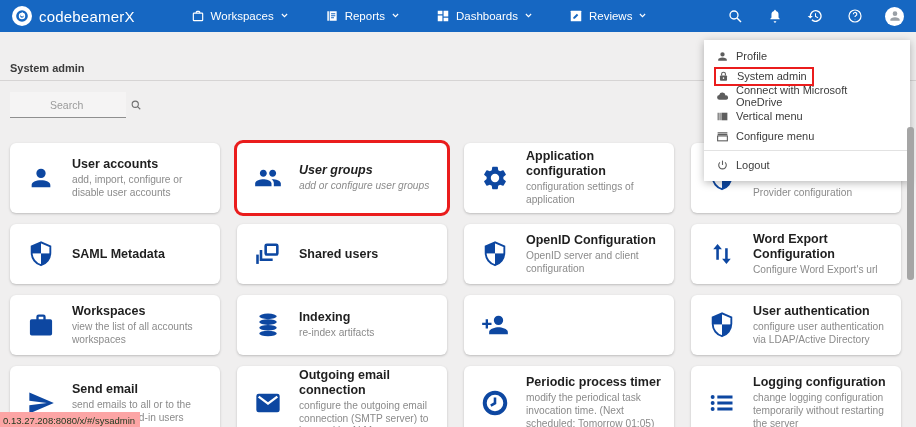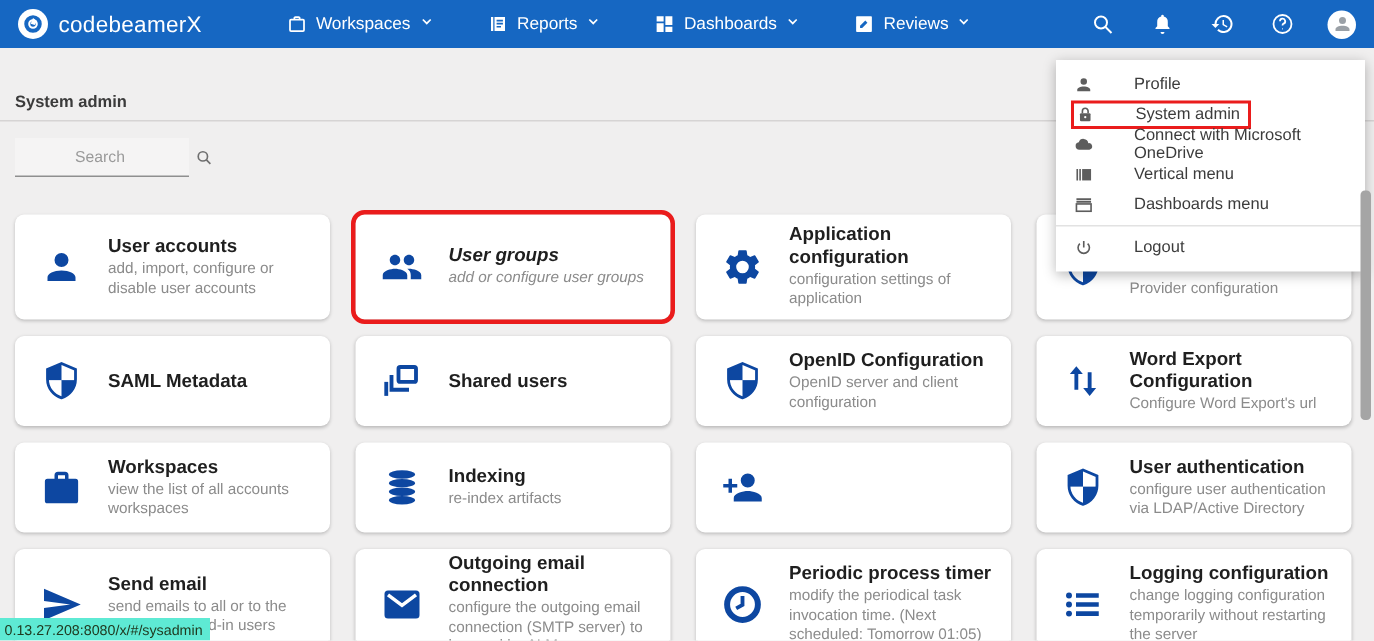--- a/index.html
+++ b/index.html
@@ -73,33 +73,33 @@
   .card-desc { font-size:10.2px; color:#8b8b8b; line-height:1.25; margin-top:2px; }
   .card.desc-only .card-text { justify-content:flex-end; padding-bottom:13px; }
 
   
   .user-menu {
     position:absolute; top:40px; left:704px; width:206px;
     background:#fff; box-shadow:0 2px 8px rgba(0,0,0,.28);
     padding:6px 0; z-index:20;
   }
   .menu-item { display:flex; align-items:center; height:20px; padding:0 10px; font-size:11px; color:#3c3c3c; cursor:pointer; }
-  .menu-item .mi-inner { display:flex; align-items:center; gap:27px; padding:2px 6px 2px 2px; }
+  .menu-item .mi-inner { display:flex; align-items:center; gap:7px; padding:2px 6px 2px 2px; }
   .menu-item.highlighted .mi-inner { border:2px solid #ea1c1c; padding:1px 5px 1px 1px; }
   .menu-item svg { width:13px; height:13px; color:#5d5d5d; flex:none; }
   .menu-divider { border-top:1px solid #e2e2e2; margin:4px 0; }
 
   
   .scrollbar-thumb {
     position:absolute; top:127px; right:2px; width:7px; height:153px;
     background:#a5a5a5; border-radius:3px; z-index:25; cursor:pointer;
   }
   .status-chip {
     position:absolute; left:0; top:412px; height:15px; padding:1px 5px 0 3px;
-    background:#5eead4; color:#203a20; font-size:9.5px; z-index:30;
+    background:#fca5a5; color:#203a20; font-size:9.5px; z-index:30;
     display:flex; align-items:center; font-family:"Liberation Sans", sans-serif;
   }
 </style>
 </head>
 <body>
 
 <div class="screen">
 
   <header class="topbar">
     <div class="logo">
@@ -547,21 +547,21 @@
   <div class="menu-item">
     <span class="mi-inner">
       <span class="mi-icon">
             <span style="display: flex;">
               <svg viewBox="0 0 24 24" fill="currentColor">
                 <path d="M3 4h18v2.5H3zM3 7.5h18v2H3z"></path>
                 <rect x="3" y="11" width="18" height="9" fill="none" stroke="currentColor" stroke-width="2"></rect>
               </svg>
             </span>
           </span>
-      <span class="mi-label">Dashboards menu</span>
+      <span class="mi-label">Configure menu</span>
     </span>
   </div>
 <div class="menu-divider"></div>
   <div class="menu-item">
     <span class="mi-inner">
       <span class="mi-icon">
             <span style="display: flex;">
               <svg viewBox="0 0 24 24" fill="none" stroke="currentColor" stroke-width="2">
                 <path d="M12 3v8"></path>
                 <path d="M7.2 6.2a7 7 0 1 0 9.6 0"></path>

